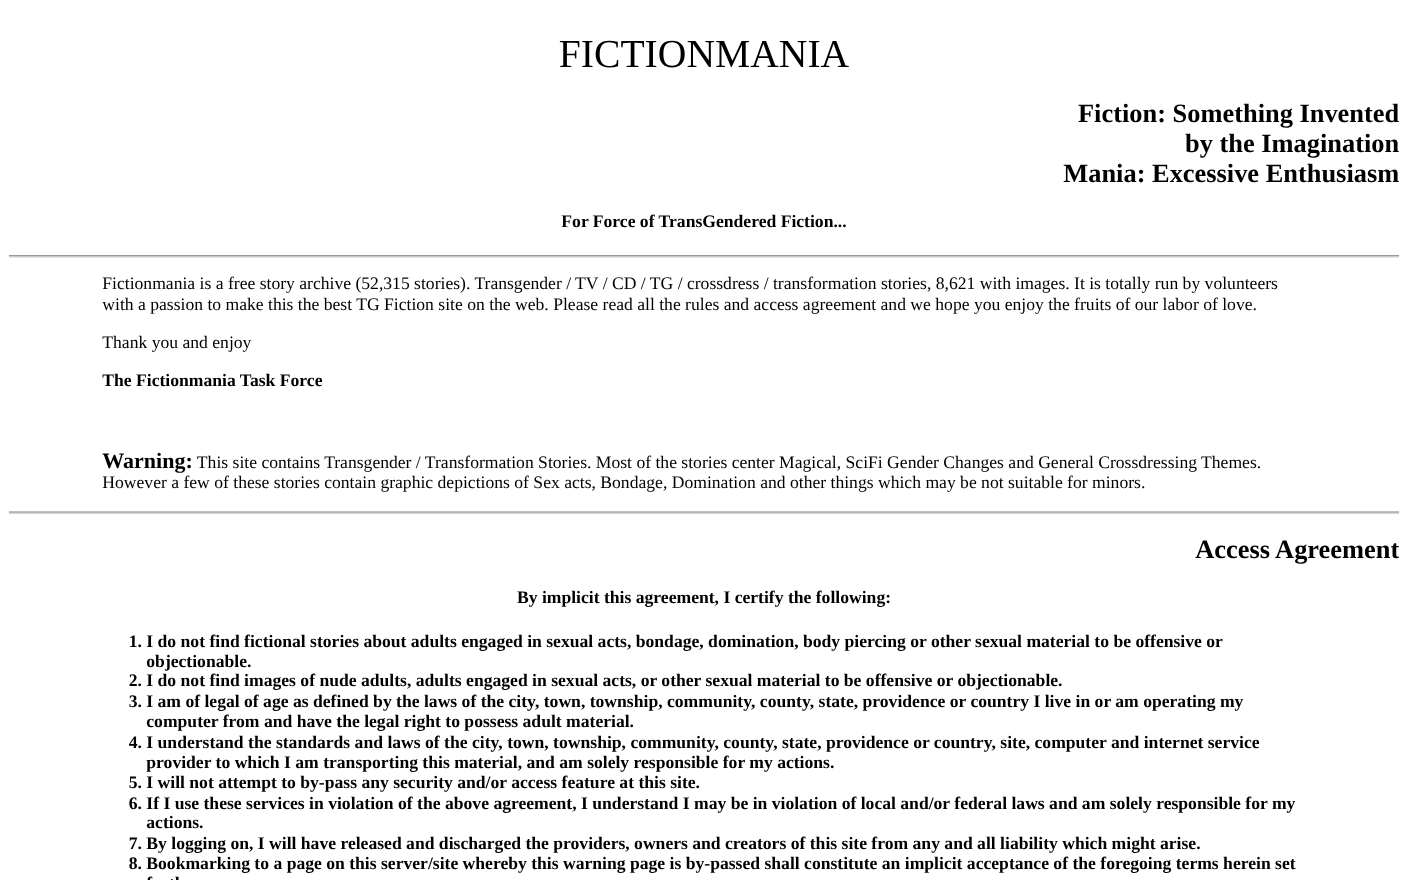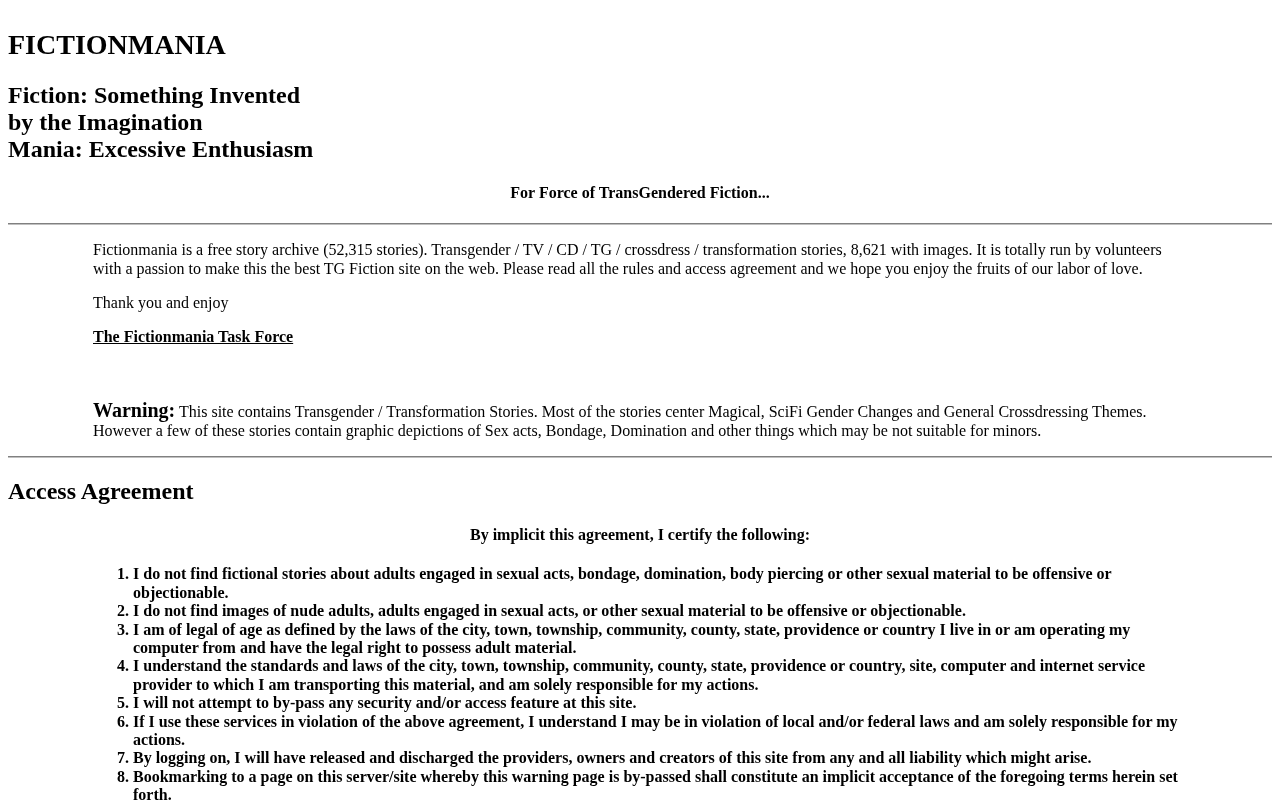--- a/index.html
+++ b/index.html
@@ -8,26 +8,27 @@
     color: #000000;
   }
   body {
     margin: 8px;
     width: 1264px;
     font-family: "Liberation Serif", "DejaVu Serif", serif;
     font-size: 16px;
     line-height: 1.15;
   }
   h1.site-title {
-    font-size: 28px;
-    font-weight: bold;
+    text-align: center;
+    font-size: 36px;
+    font-weight: normal;
     margin: 21px 0;
   }
   h2.site-def {
-    text-align: left;
+    text-align: right;
     font-size: 24px;
     font-weight: bold;
     margin: 20px 0;
     line-height: 1.12;
   }
   .h4like {
     text-align: center;
     font-size: 16px;
     font-weight: bold;
     margin: 21px 0;
@@ -37,21 +38,21 @@
     border-top: 1px solid #808080;
     border-bottom: 1px solid #c0c0c0;
     height: 0;
     margin: 8px 0;
   }
   .indent {
     margin-left: 85px;
     margin-right: 85px;
   }
   .indent p { margin: 16px 0; }
-  .bold { font-weight: bold; text-decoration: underline; }
+  .bold { font-weight: bold; }
   .warn-label {
     font-size: 20px;
     font-weight: bold;
   }
   .v-gap { height: 20px; }
   ol.agreement-list {
     margin: 16px 0;
     padding-left: 40px;
   }
   ol.agreement-list li { margin: 0; font-weight: bold; }

